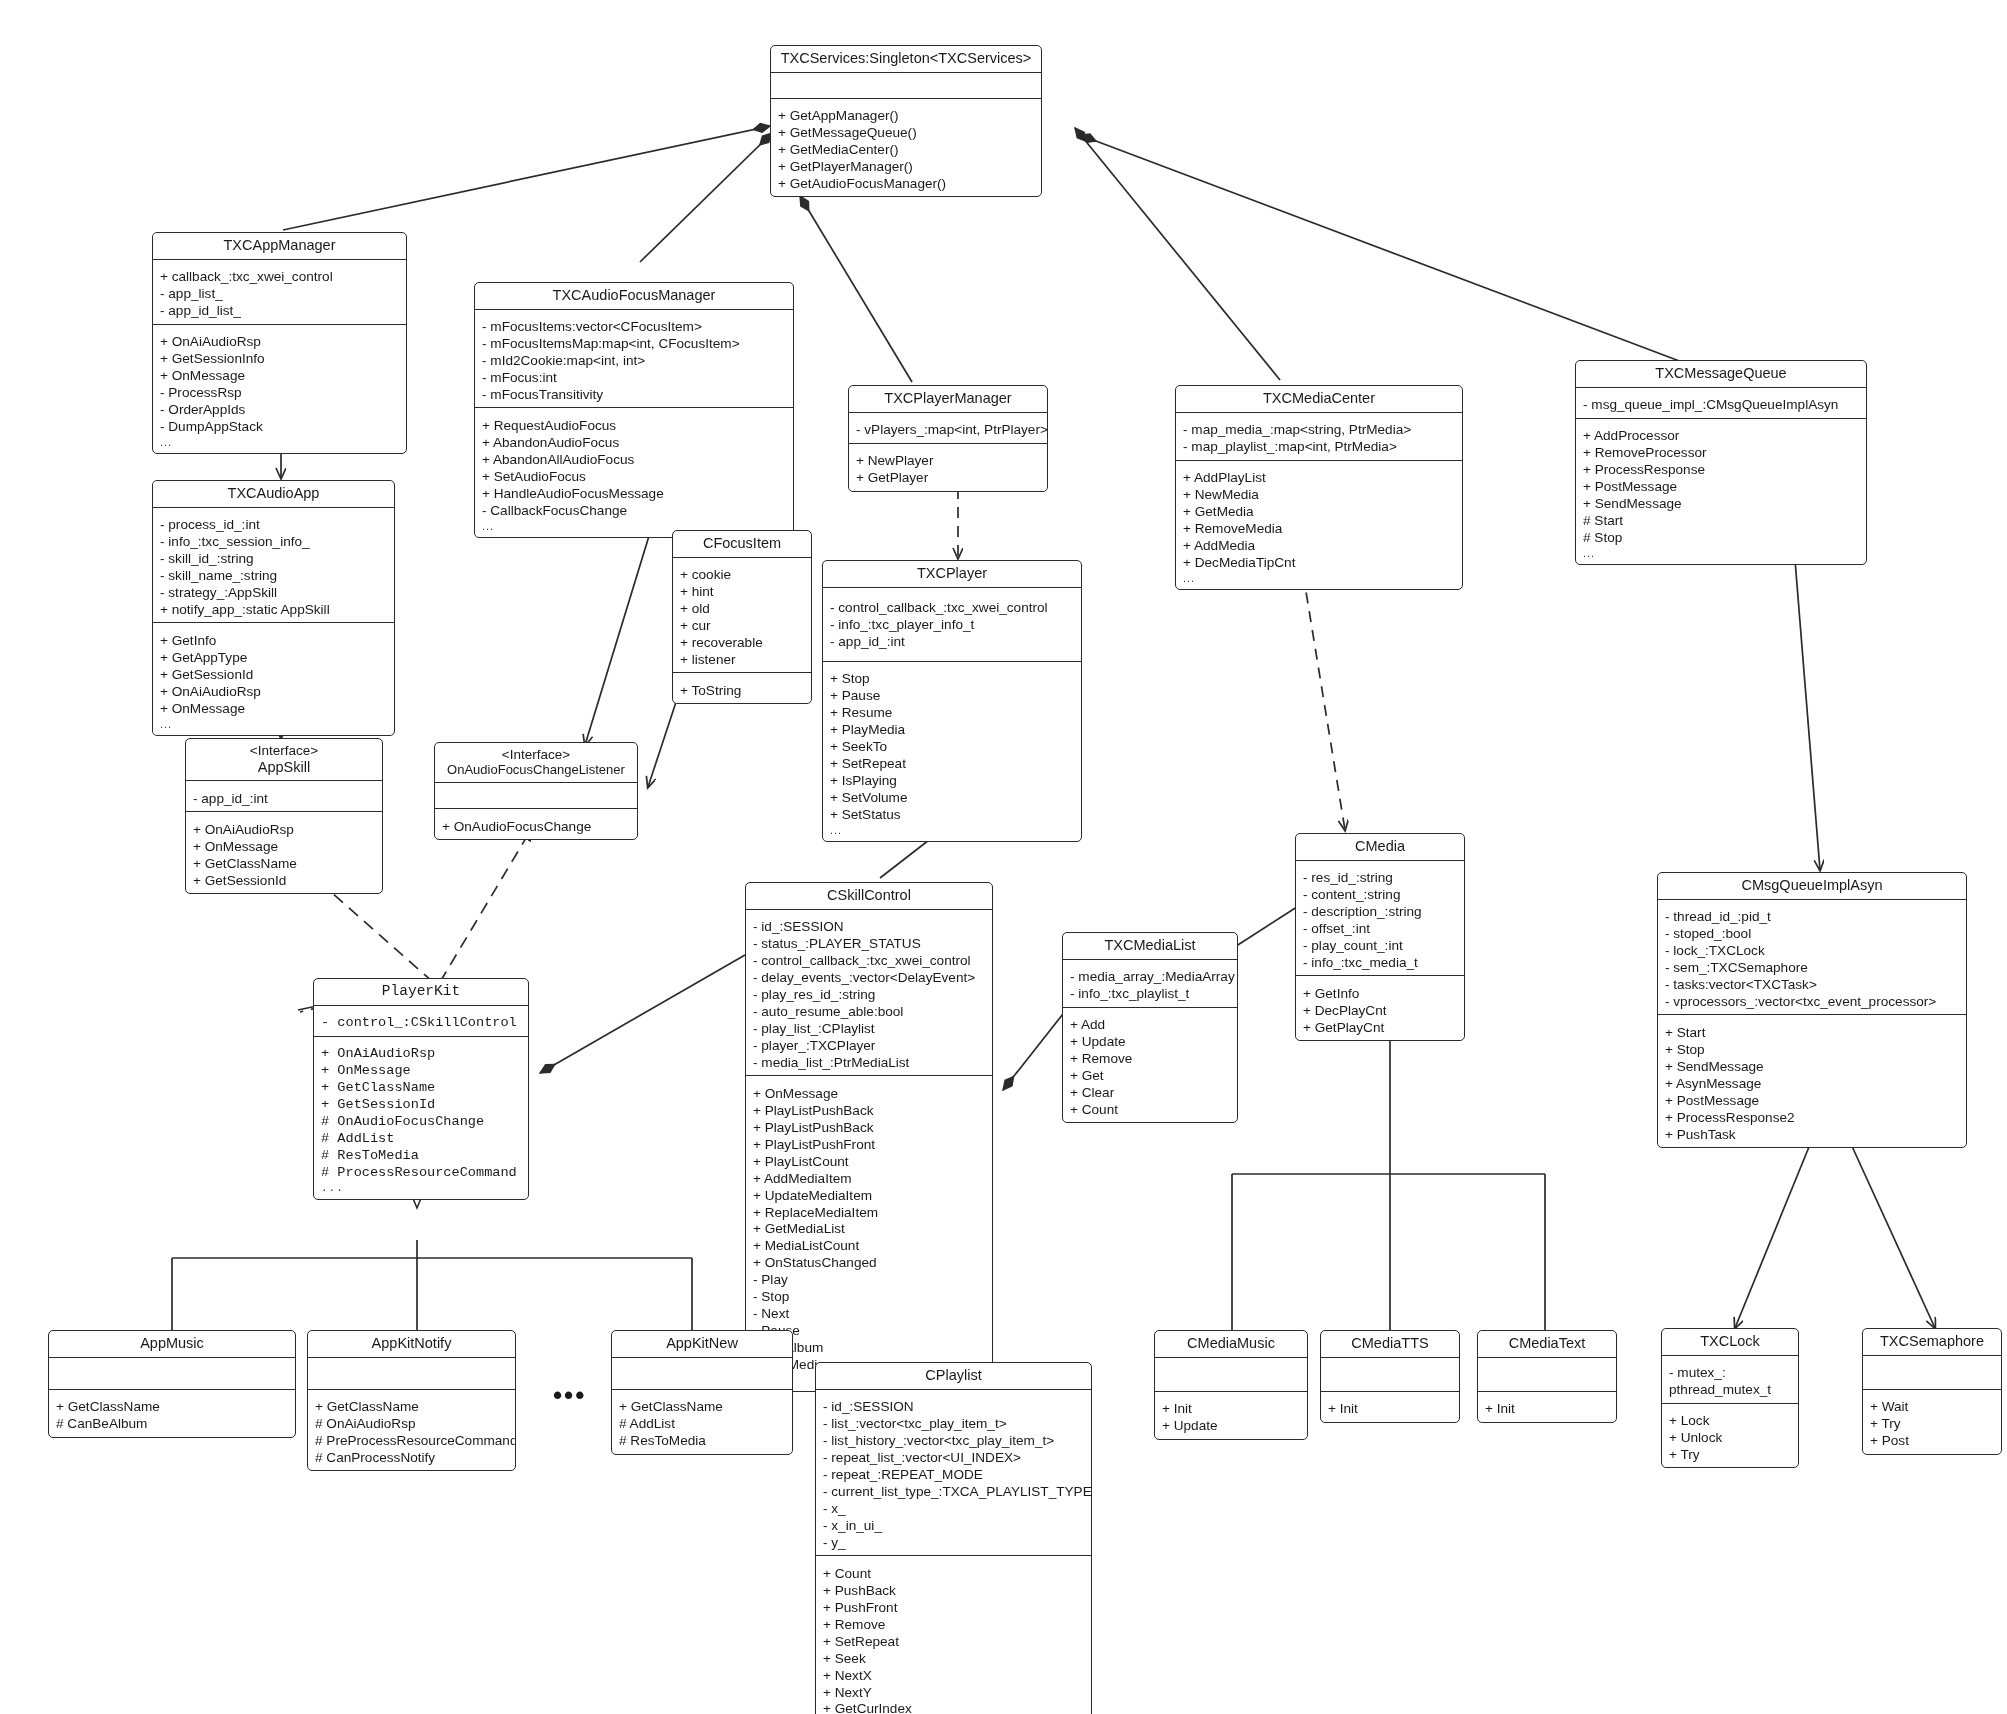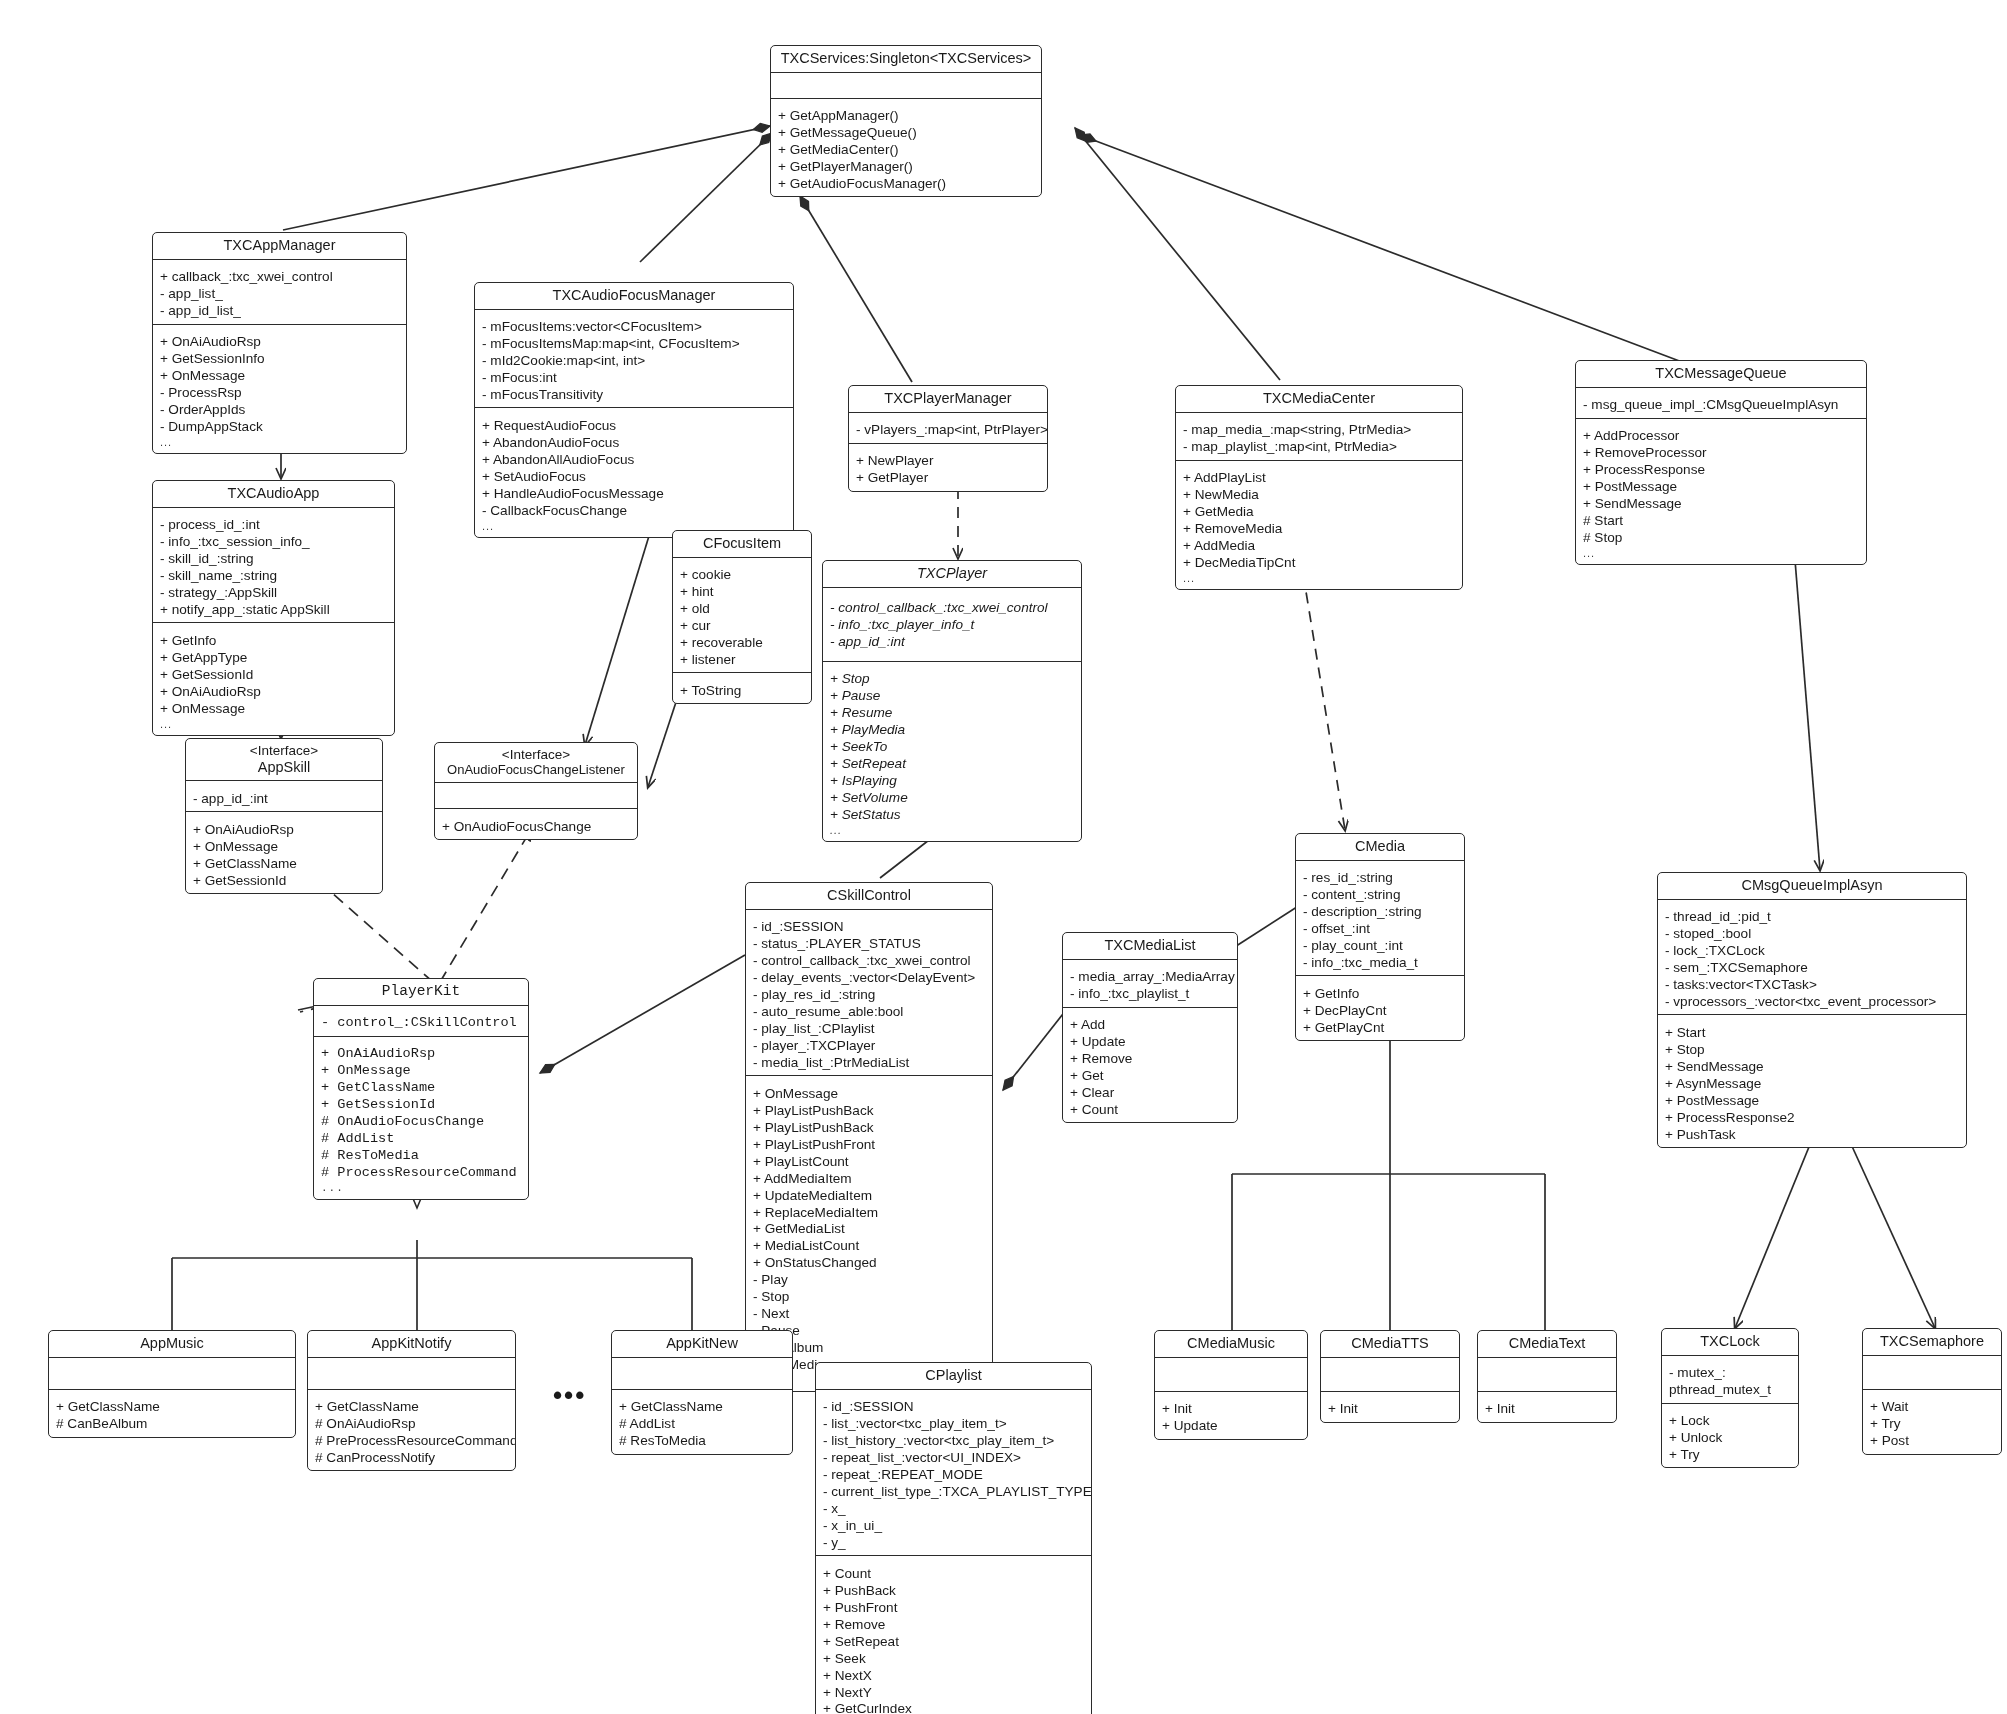--- a/index.html
+++ b/index.html
@@ -234,21 +234,21 @@
     <div class="title">TXCPlayerManager</div>
     <div class="sect">
       <div class="row">- vPlayers_:map&lt;int, PtrPlayer&gt;</div>
     </div>
     <div class="sect">
       <div class="row">+ NewPlayer</div>
       <div class="row">+ GetPlayer</div>
     </div>
   </div>
 
-  <div class="uml" style="left:822px; top:560px; width:260px;font-style:italic;">
+  <div class="uml" style="left:822px; top:560px; width:260px;">
     <div class="title">TXCPlayer</div>
     <div class="sect" style="padding-top:12px; padding-bottom:10px;">
       <div class="row">- control_callback_:txc_xwei_control</div>
       <div class="row">- info_:txc_player_info_t</div>
       <div class="row">- app_id_:int</div>
     </div>
     <div class="sect">
       <div class="row">+ Stop</div>
       <div class="row">+ Pause</div>
       <div class="row">+ Resume</div>

